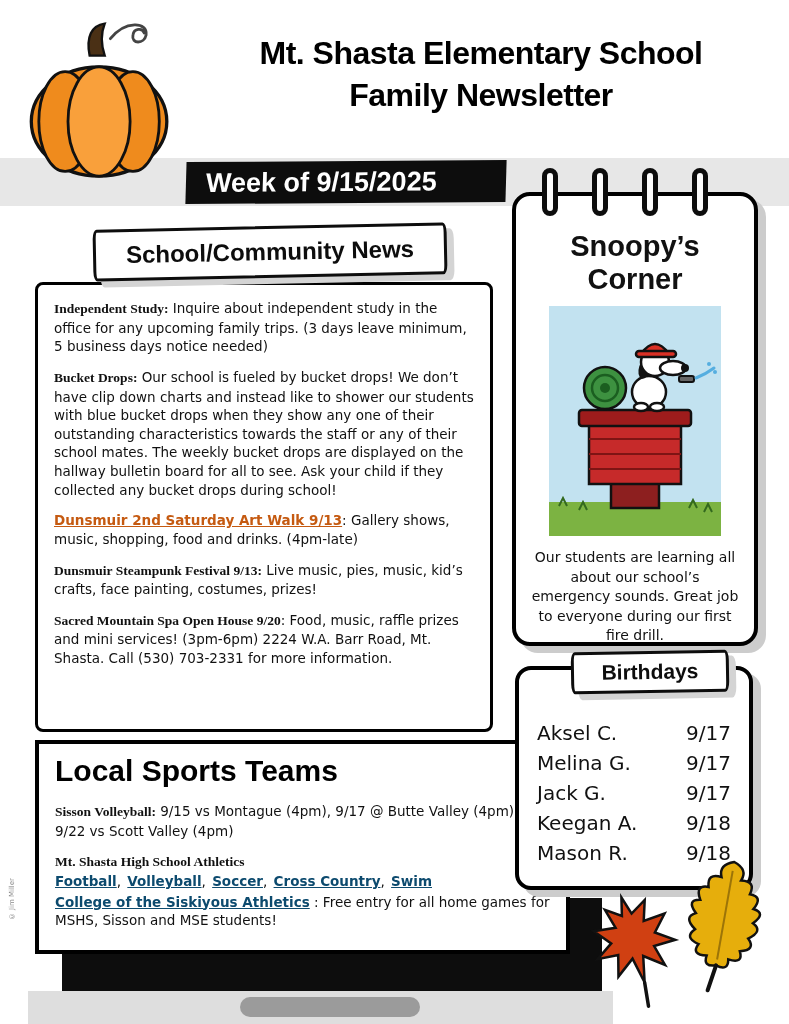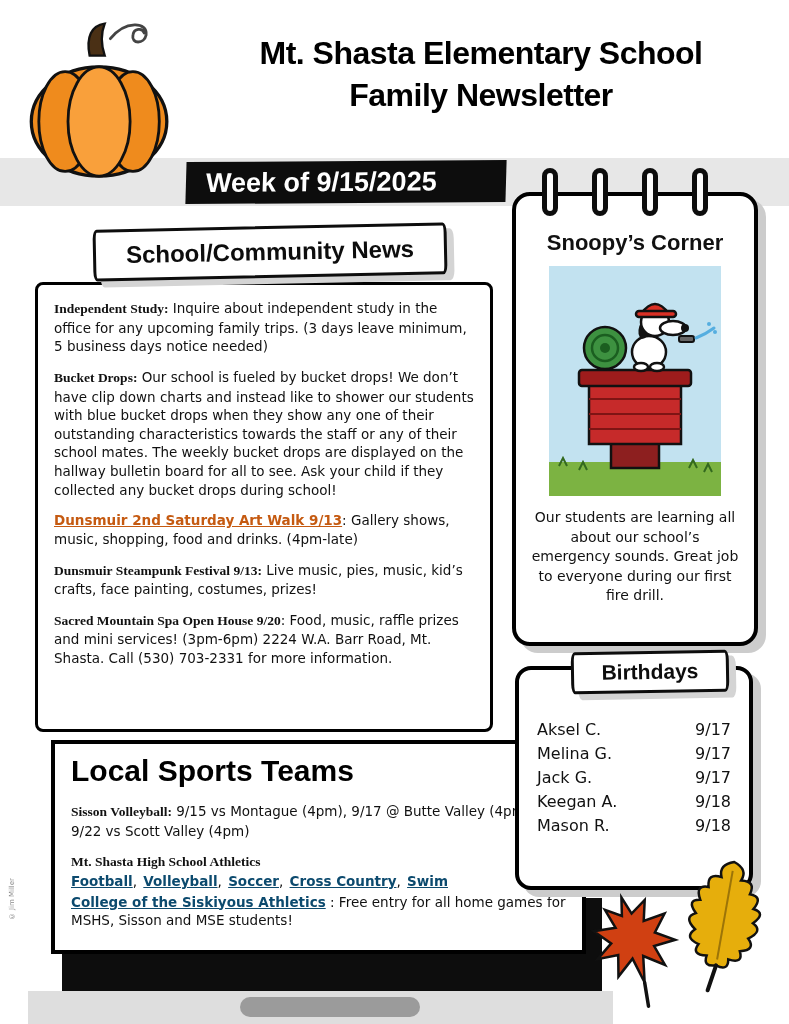--- a/index.html
+++ b/index.html
@@ -43,45 +43,45 @@
   .para { margin:0 0 12px 0; font-size:13.5px; line-height:1.38; }
   .para b { font-weight:bold;font-family:Liberation Serif, serif; }
   a.link { text-decoration:underline; font-weight:bold; cursor:pointer; }
   a.link-orange { color:#c55a11; }
   a.link-teal { color:#0c4a6e; }
 
   
   .sports-box {
     position:absolute; left:35px; top:740px; width:535px; height:214px;
     border:4px solid #000; background:#fff; z-index:2;
-    padding:8px 16px; box-sizing:border-box;margin-left:16px;
+    padding:8px 16px; box-sizing:border-box;
   }
   .sports-title {
     font-family:"Liberation Sans", sans-serif; font-weight:bold; font-size:30px;
     margin:2px 0 14px 0; color:#000;
   }
   .sep { margin-right:2px; }
 
   
   .pad {
     position:absolute; background:#fff; border:4px solid #000; z-index:2;
     box-shadow:8px 7px 0 #cccccc; box-sizing:border-box;
   }
   .snoopy-pad { left:512px; top:192px; width:246px; height:454px; border-radius:18px; padding:34px 14px 0; text-align:center; }
-  .snoopy-title { font-family:"Liberation Sans", sans-serif; font-weight:bold; font-size:22px; margin:0 0 10px 0; }
+  .snoopy-title { font-family:"Liberation Sans", sans-serif; font-weight:bold; font-size:29px; margin:0 0 10px 0; }
   .snoopy-img { display:block; margin:0 auto; }
   .snoopy-caption { font-size:14px; line-height:1.4; margin-top:12px; }
   .ring {
     position:absolute; width:16px; height:48px; top:168px; z-index:4;
     border:5.5px solid #0d0d0d; border-radius:9px; background:#fdfdfd; box-sizing:border-box;
   }
 
   
   .birthdays-pad { left:515px; top:666px; width:238px; height:224px; border-radius:16px; padding:48px 18px 0; }
-  .bday-row { display:flex; justify-content:space-between; font-size:16px; line-height:1.5; }
+  .bday-row { display:flex; justify-content:space-between; font-size:20px; line-height:1.5; }
 
   
   .footer-black { position:absolute; left:62px; top:898px; width:540px; height:95px; background:#0d0d0d; z-index:0; }
   .footer-gray  { position:absolute; left:28px; top:991px; width:585px; height:33px; background:#dedede; z-index:0; }
   .footer-handle{ position:absolute; left:240px; top:997px; width:180px; height:20px; background:#9b9b9b; border-radius:10px; z-index:1; }
 
   .leaves { position:absolute; left:578px; top:852px; z-index:5; }
 
   .credit {
     position:absolute; left:8px; top:878px; font-size:7px; color:#8a8a8a; z-index:3;

